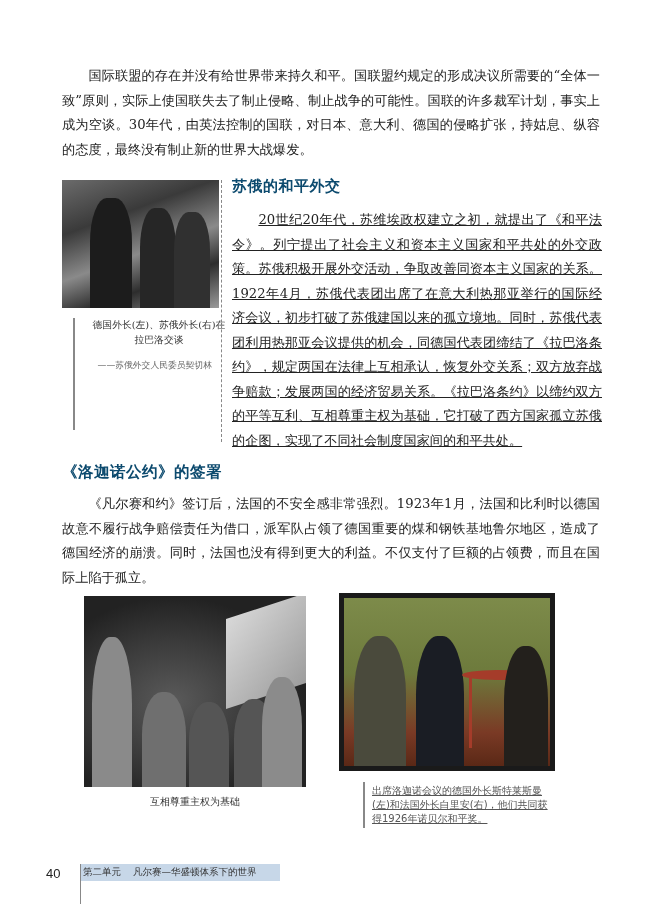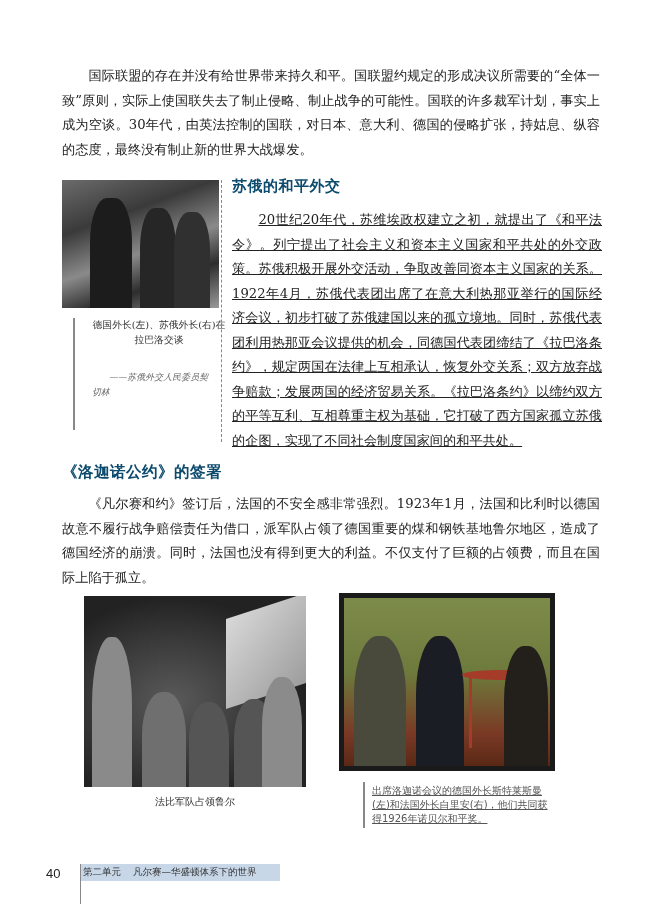--- a/index.html
+++ b/index.html
@@ -15,21 +15,21 @@
   #sec2 { left:62px; top:492px; width:538px; }
   .photo { position:absolute; overflow:hidden; }
   #photo1 { left:62px; top:180px; width:157px; height:128px;
             background: linear-gradient(160deg,#6b6b6b 0%,#3a3a3a 30%,#8a8a8a 55%,#2d2d2d 75%,#9a9a9a 100%); }
   #photo1 .fig { position:absolute; bottom:0; background:#1c1c1c; border-radius:40% 40% 0 0; }
   .dash-divider { position:absolute; left:221px; top:180px; width:0; height:262px; border-left:1px dashed #888; }
   .caption-bar { position:absolute; left:73px; top:318px; width:2px; height:112px; background:#888; }
   #cap1 { position:absolute; left:80px; top:317px; width:140px; font-size:9.8px; line-height:15px; text-align:center; color:#333;margin-left:9px; }
   #quote1 { position:absolute; left:80px; top:358px; width:140px; font-family:"DejaVu Sans","Liberation Sans",sans-serif; font-size:8.8px; line-height:14.5px; color:#666; text-align:justify; }
   #quote1 .q { text-indent:2em; margin:0; }
-  #quote1 .src { margin:12px; text-indent:2em;font-style:italic; }
+  #quote1 .src { margin:0; text-indent:2em; }
   #photo2 { left:84px; top:596px; width:222px; height:191px;
             background: radial-gradient(ellipse at 40% 55%, #5a5a5a 0%, #3b3b3b 40%, #222 70%),
                         linear-gradient(#777,#333); }
   #photo2 .stair { position:absolute; right:0; top:10px; width:80px; height:90px; background:linear-gradient(135deg,#d8d8d8,#9d9d9d); transform:skewY(-18deg); }
   #photo2 .fig { position:absolute; bottom:0; background:#6f6f6f; border-radius:45% 45% 0 0; }
   #cap2 { position:absolute; left:84px; top:795px; width:222px; text-align:center; font-size:10px; color:#333; }
   #photo3 { left:339px; top:593px; width:216px; height:178px; border:5px solid #1a1a1a; box-sizing:border-box;
             background: linear-gradient(#7d8b4a 0%, #6d7a3c 45%, #7a3a25 80%, #5a2816 100%); }
   #photo3 .fig { position:absolute; bottom:0; border-radius:45% 45% 0 0; }
   #photo3 .table { position:absolute; left:118px; top:72px; width:70px; height:10px; border-radius:50%; background:#a53c2a; }
@@ -71,21 +71,21 @@
 </div>
 
 <div class="photo" id="photo2">
   <div class="stair"></div>
   <div class="fig" style="left:8px;width:40px;height:150px;background:#8a8a8a;"></div>
   <div class="fig" style="left:58px;width:44px;height:95px;"></div>
   <div class="fig" style="left:105px;width:40px;height:85px;background:#555;"></div>
   <div class="fig" style="left:150px;width:40px;height:88px;background:#555;"></div>
   <div class="fig" style="left:178px;width:40px;height:110px;background:#8b8b8b;"></div>
 </div>
-<div id="cap2">法比军队占领鲁尔</div>
+<div id="cap2">互相尊重主权为基础</div>
 
 <div class="photo" id="photo3">
   <div class="fig" style="left:10px;width:52px;height:130px;background:#4a4a3c;"></div>
   <div class="fig" style="left:72px;width:48px;height:130px;background:#1a1d24;"></div>
   <div class="table"></div>
   <div class="leg" style="left:125px;"></div>
   <div class="leg" style="left:180px;"></div>
   <div class="fig" style="left:160px;width:44px;height:120px;background:#23201c;"></div>
 </div>
 <div class="caption-bar2"></div>

